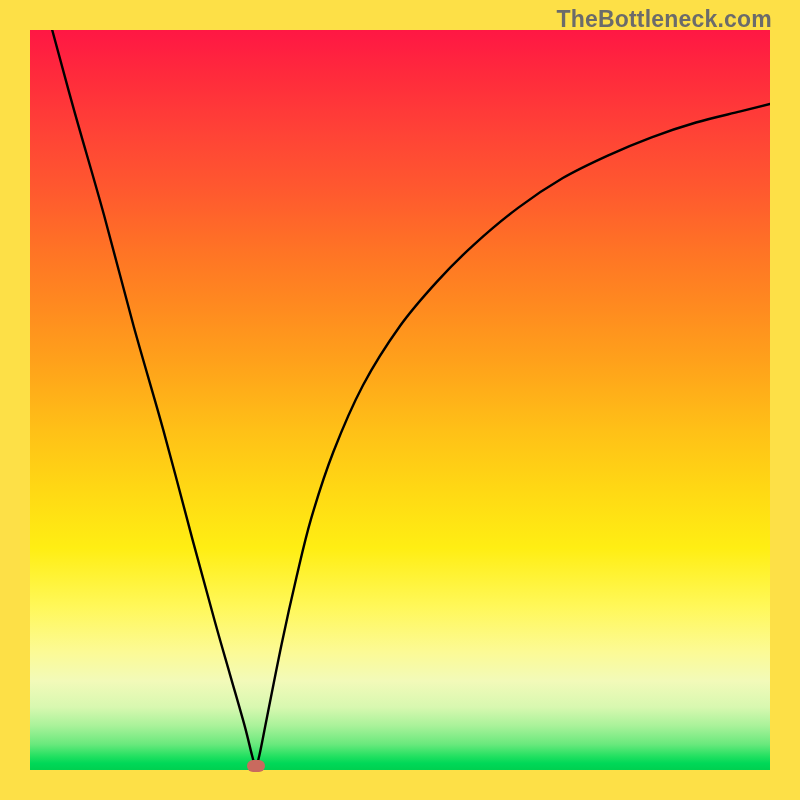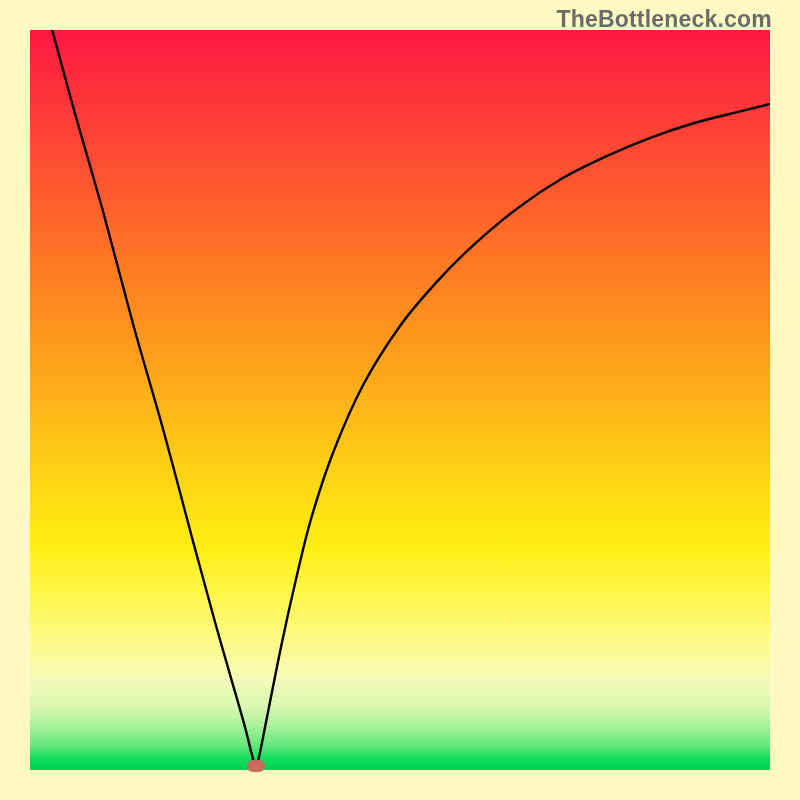--- a/index.html
+++ b/index.html
@@ -7,21 +7,21 @@
     padding: 0;
     width: 800px;
     height: 800px;
     overflow: hidden;
     background: #000000;
   }
   .chart-container {
     position: relative;
     width: 800px;
     height: 800px;
-    background: #fef9c3;
+    background: #fde047;
   }
   .plot-area {
     position: absolute;
     left: 30px;
     top: 30px;
     width: 740px;
     height: 740px;
     background: linear-gradient(to bottom,
       #ff1744 0%,
       #ff2a3c 6%,

